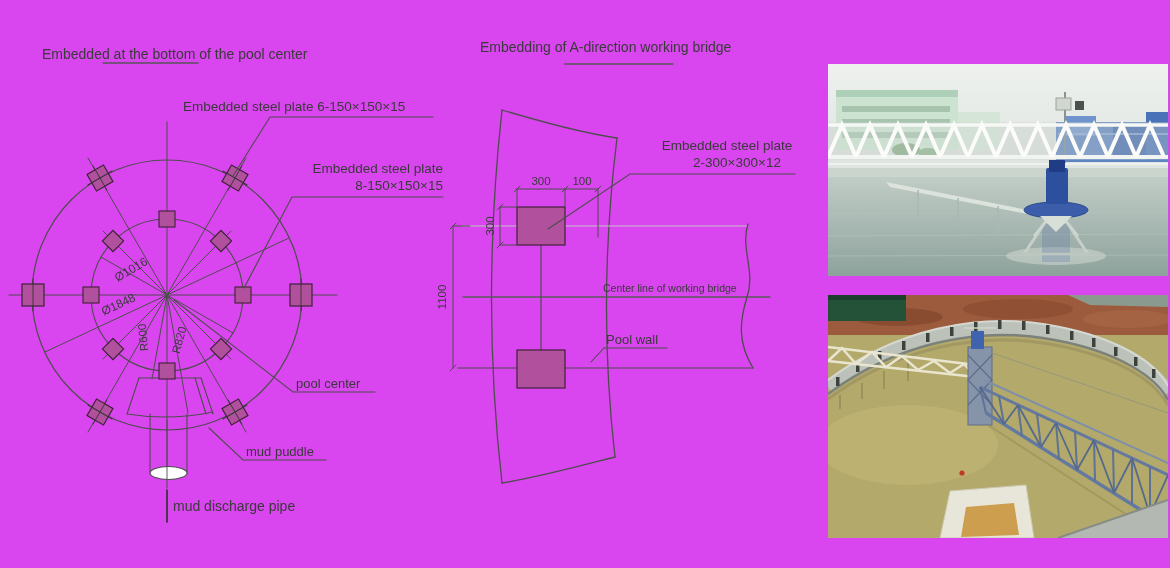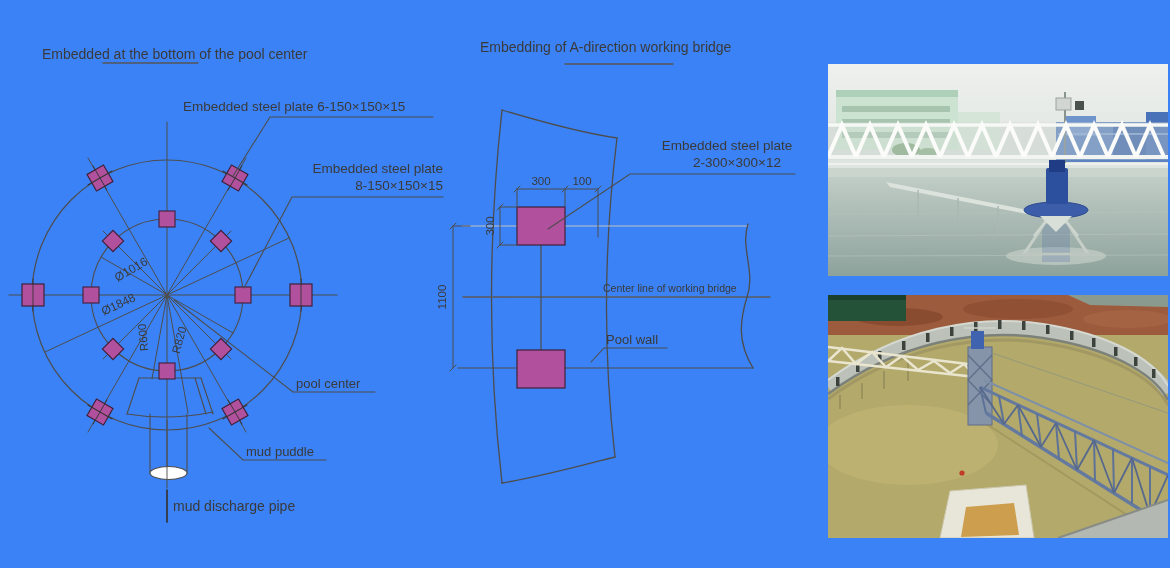--- a/index.html
+++ b/index.html
@@ -1,16 +1,16 @@
 <!DOCTYPE html>
 <html><head>
 <meta charset="utf-8">
 <style>
   html,body{margin:0;padding:0;background:#fff;}
-  #canvas{position:relative;width:1170px;height:568px;background:#3b82f6;overflow:hidden;
+  #canvas{position:relative;width:1170px;height:568px;background:#d946ef;overflow:hidden;
           font-family:"Liberation Sans",sans-serif;}
   svg text{font-family:"Liberation Sans",sans-serif;fill:#3a3a3a;}
   .t14{font-size:14px;}
   .t135{font-size:13.5px;}
   .t13{font-size:13px;}
   .t12{font-size:12px;}
   .t115{font-size:11.5px;}
   .t105{font-size:10.5px;}
   .photo{position:absolute;overflow:hidden;}
 </style>

